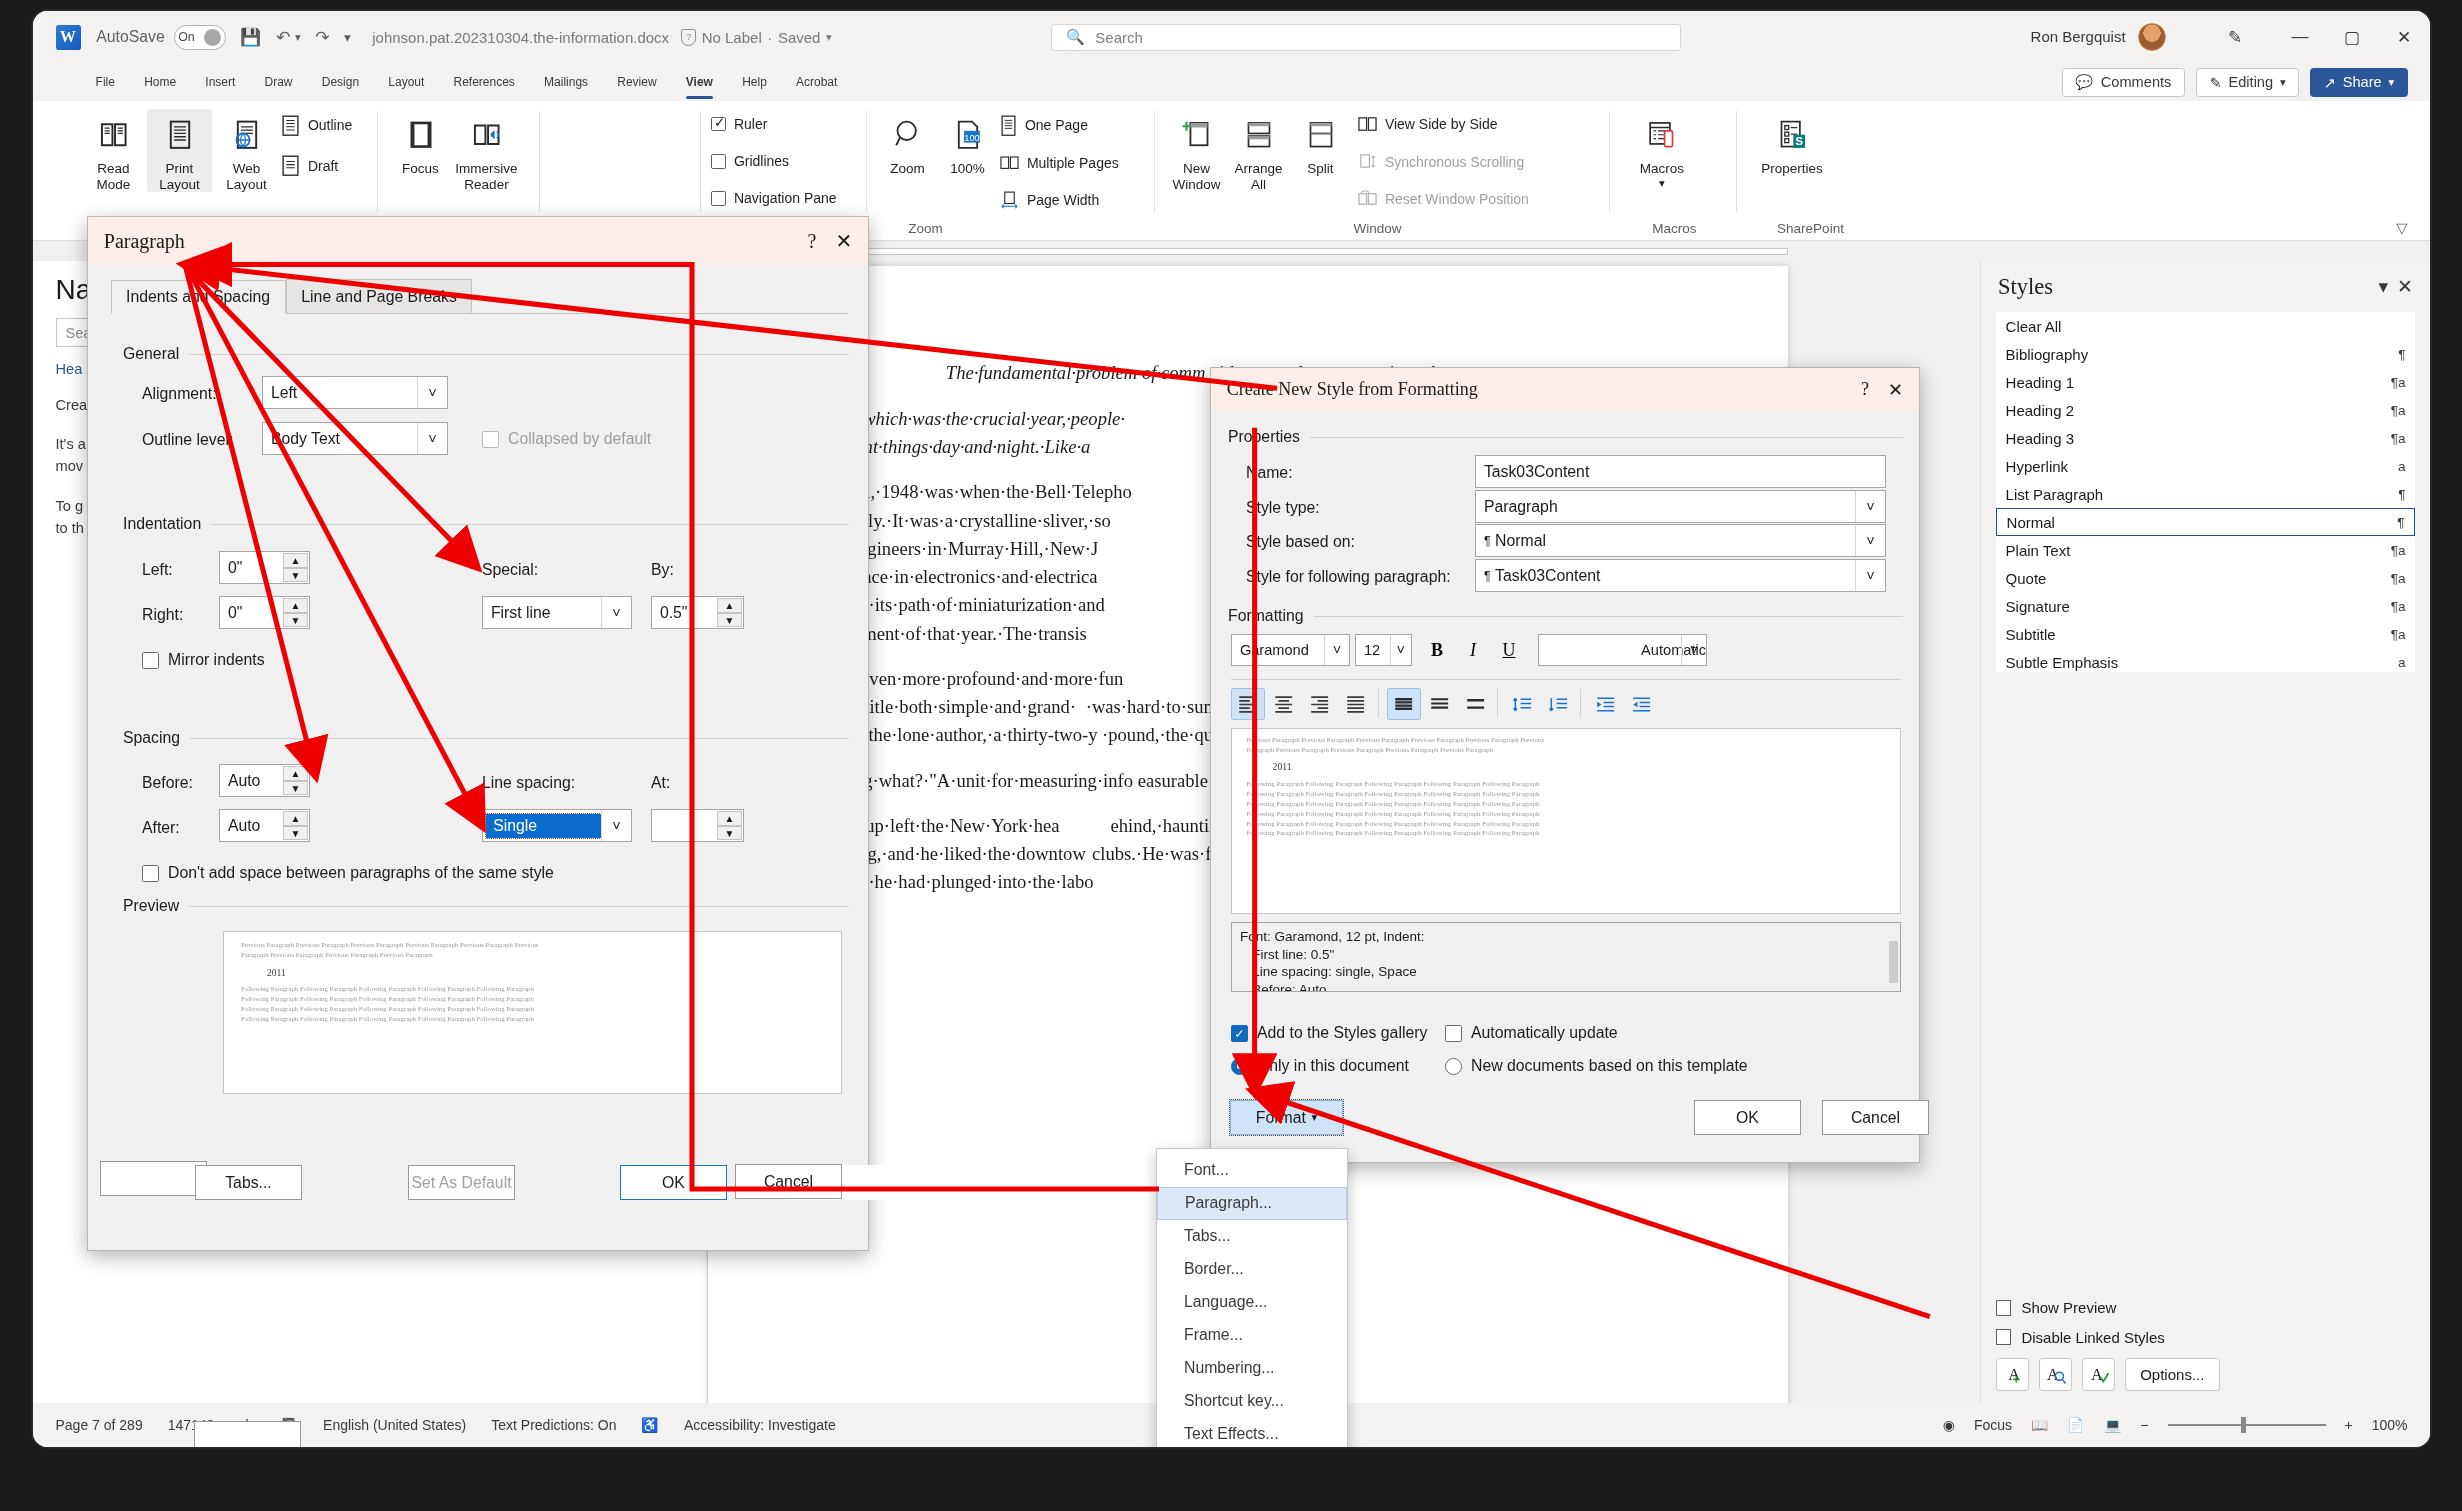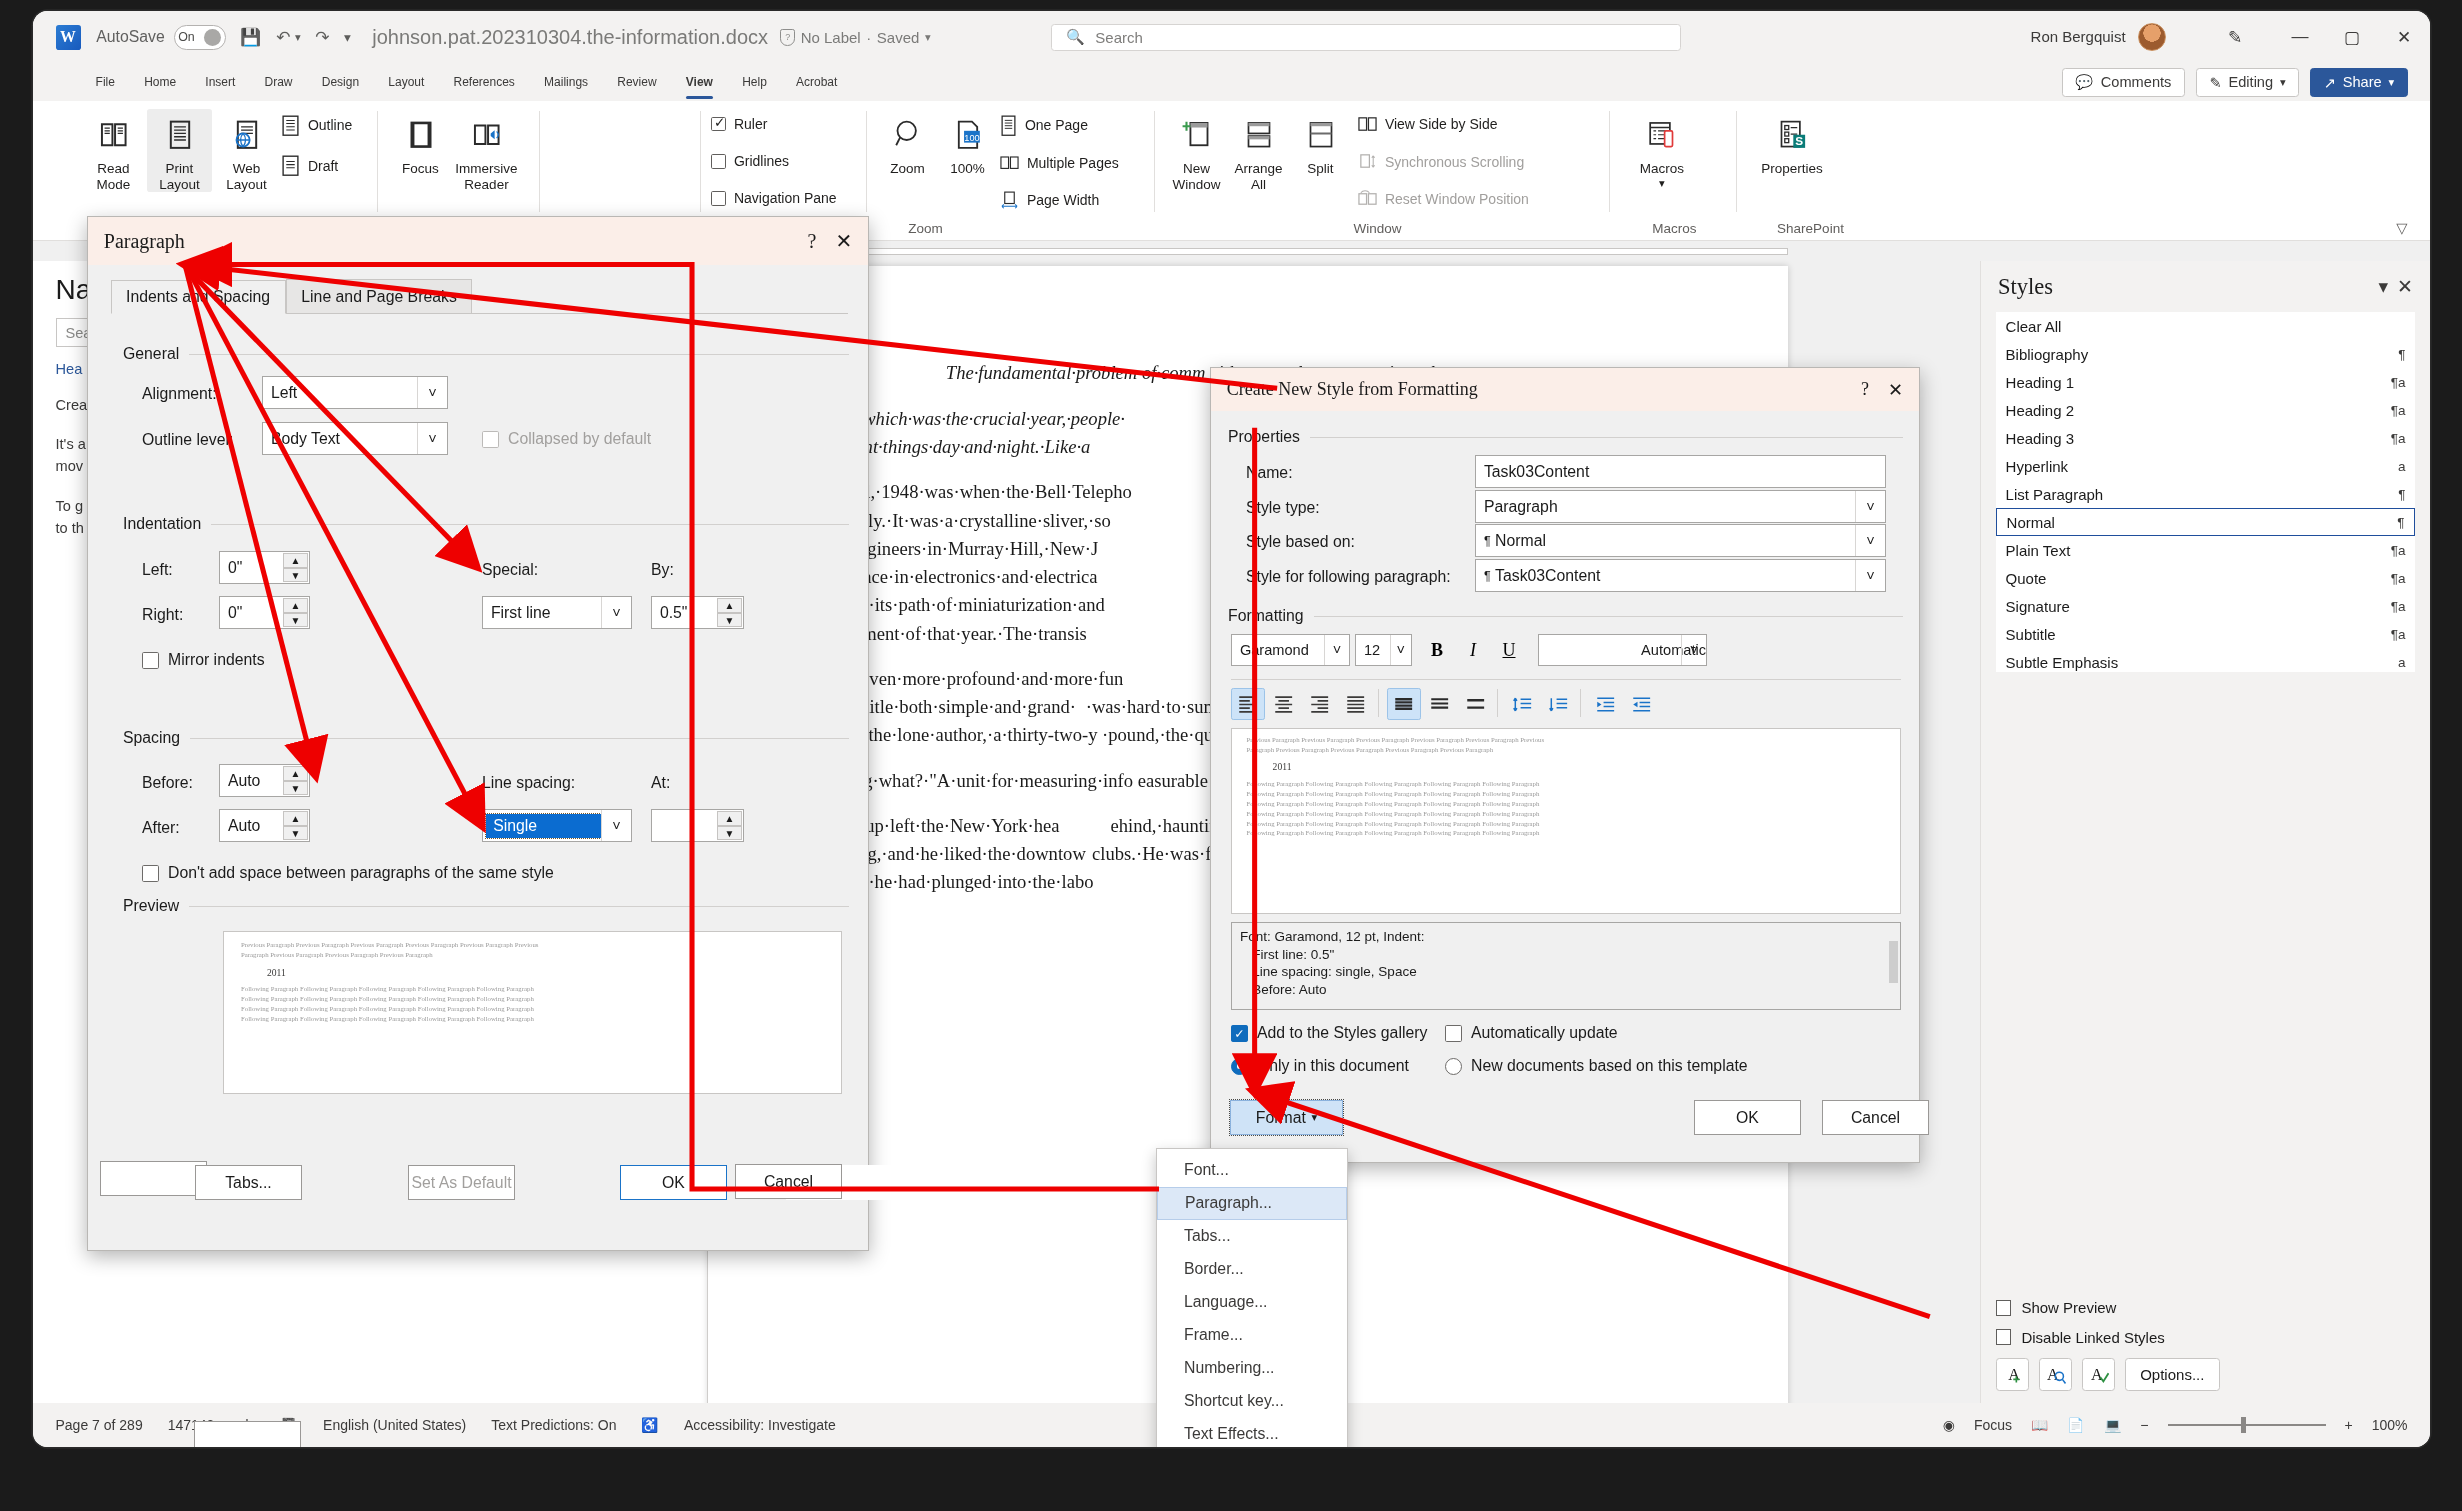--- a/index.html
+++ b/index.html
@@ -34,21 +34,21 @@
   }
   .autosave-label { margin-left:15.8px; font-size:15.8px; color:#60605f; }
   .toggle {
     margin-left:9px; width:52px; height:25px; border-radius:12.4px;
     border:1.1px solid #b4b2b0; background:#fff;
     display:flex; align-items:center; justify-content:space-between;
     padding:0 3.4px; font-size:12.4px; color:#4a4a48;
   }
   .toggle .knob { width:17px; height:17px; border-radius:50%; background:#a9a8a6; }
   .tb-icon { margin-left:14.6px; color:#5e5e5c; font-size:17px; line-height:1; user-select:none; }
-  .docname { margin-left:21.4px; font-size:20px; color:#7a7a78; }
+  .docname { margin-left:21.4px; font-size:15px; color:#7a7a78; }
   .nolabel { margin-left:12.4px; font-size:15px; color:#7a7a78; display:flex; align-items:center; gap:5.6px;}
   .shield {
     display:inline-block; width:14.6px; height:17px; border:1.1px solid #8e8e8c;
     border-radius:2.3px 2.3px 7.3px 7.3px; font-size:9px; text-align:center; line-height:14.6px; color:#8e8e8c;
   }
   .search-pill {
     position:absolute; left:1018px; top:12.4px; width:630px; height:27px;
     background:#ffffff; border:0.6px solid #d6d4d2; border-radius:3.4px;
     display:flex; align-items:center; padding-left:14.6px; gap:10px;
     font-size:15px; color:#7e7d7b;
@@ -949,21 +949,21 @@
       <div class="prev-line">Paragraph Previous Paragraph Previous Paragraph Previous Paragraph Previous Paragraph</div>
       <div class="prev-year">2011</div>
       <div class="prev-line">Following Paragraph Following Paragraph Following Paragraph Following Paragraph Following Paragraph</div>
       <div class="prev-line">Following Paragraph Following Paragraph Following Paragraph Following Paragraph Following Paragraph</div>
       <div class="prev-line">Following Paragraph Following Paragraph Following Paragraph Following Paragraph Following Paragraph</div>
       <div class="prev-line">Following Paragraph Following Paragraph Following Paragraph Following Paragraph Following Paragraph</div>
       <div class="prev-line">Following Paragraph Following Paragraph Following Paragraph Following Paragraph Following Paragraph</div>
       <div class="prev-line">Following Paragraph Following Paragraph Following Paragraph Following Paragraph Following Paragraph</div>
     </div>
 
-    <div style="position:absolute;left:20px;top:554px;width:670px;height:88px;background:#f0f0f0;border:0.6px solid #a7a6a4;padding:4.5px 7.9px;overflow:hidden;">
+    <div style="position:absolute;left:20px;top:554px;width:670px;height:70px;background:#f0f0f0;border:0.6px solid #a7a6a4;padding:4.5px 7.9px;overflow:hidden;">
       <div style="font-size:13.5px;color:#1b1b1b;line-height:1.32;">Font: Garamond, 12 pt, Indent:</div>
       <div style="font-size:13.5px;color:#1b1b1b;line-height:1.32;padding-left:12.4px;">First line:  0.5"</div>
       <div style="font-size:13.5px;color:#1b1b1b;line-height:1.32;padding-left:12.4px;">Line spacing:  single, Space</div>
       <div style="font-size:13.5px;color:#1b1b1b;line-height:1.32;padding-left:12.4px;">Before:  Auto</div>
       <div style="position:absolute;right:2.3px;top:18px;width:9px;height:42px;background:#cdcdcd;"></div>
     </div>
 
     <div class="cbx" style="position:absolute;left:20px;top:656px;">
       <span class="chk-blue">✓</span>
       <span>Add to the Styles gallery</span>

